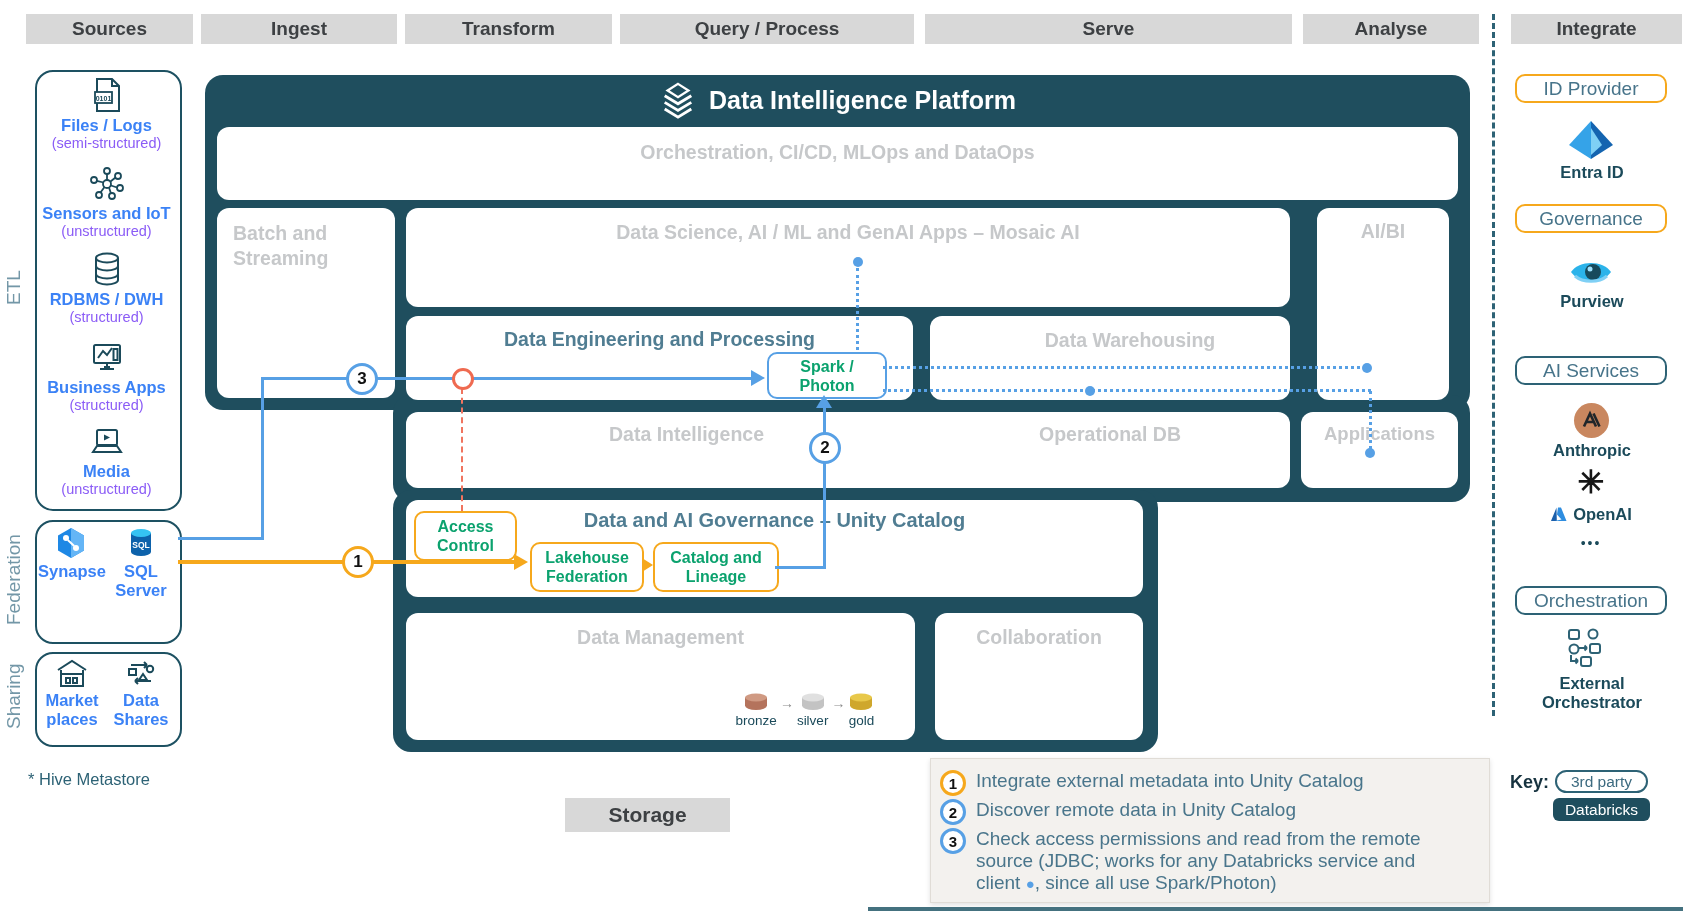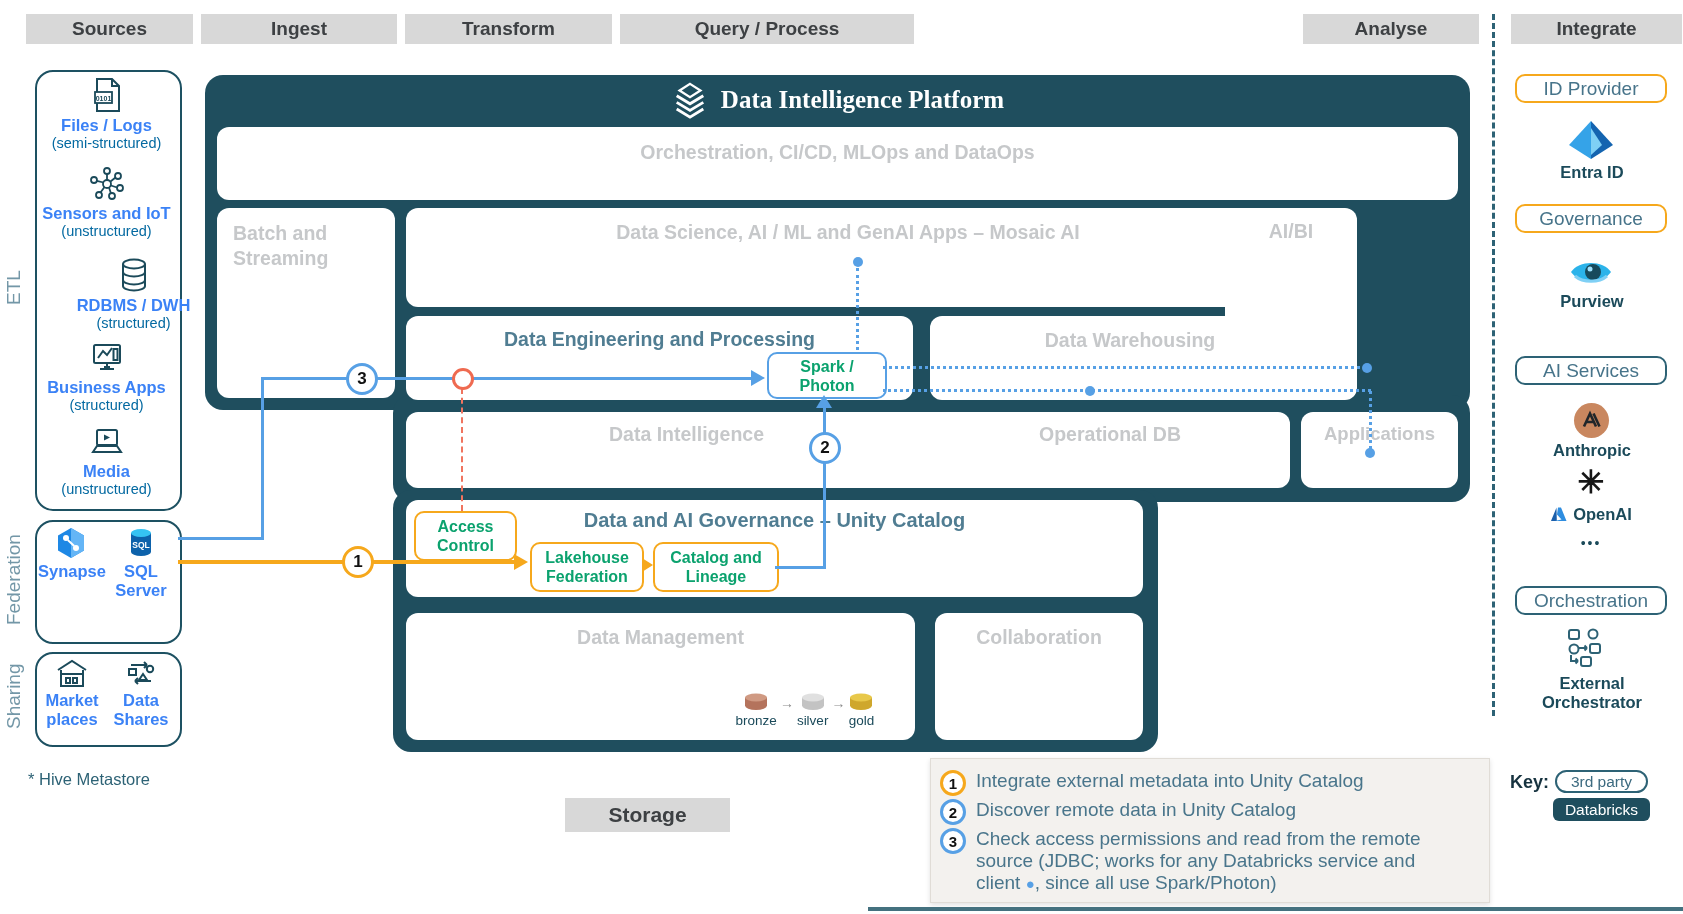--- a/index.html
+++ b/index.html
@@ -4,21 +4,21 @@
 <style>
   html,body{margin:0;padding:0;background:#fff;}
   body{font-family:"Liberation Sans", sans-serif;}
   .canvas{position:relative;width:1683px;height:914px;background:#fff;overflow:hidden;}
   .abs{position:absolute;}
   .chip{position:absolute;top:14px;height:30px;background:#d8d8d8;color:#3d4043;font-size:19px;font-weight:700;display:flex;align-items:center;justify-content:center;}
   .lane{position:absolute;left:0;width:28px;display:flex;align-items:center;justify-content:center;color:#7397a7;font-size:19px;writing-mode:vertical-rl;transform:rotate(180deg);}
   .srcbox{position:absolute;background:#fff;border:2px solid #1d5162;border-radius:18px;}
   .srcitem{position:absolute;left:37px;width:139px;text-align:center;}
   .srclabel{color:#3b82f6;font-size:16.5px;font-weight:700;line-height:19px;margin-top:2px;}
-  .srcsub{color:#0369a1;font-size:14.5px;line-height:17px;}
+  .srcsub{color:#8b5cf6;font-size:14.5px;line-height:17px;}
   .dark{position:absolute;background:#1f4e5e;border-radius:18px;}
   .box{position:absolute;background:#fff;border-radius:12px;}
   .gtitle{color:#c6c8ca;font-size:19.5px;font-weight:600;text-align:center;}
   .slate{color:#507d92;}
   .greenbox{position:absolute;background:#fff;border-radius:10px;display:flex;align-items:center;justify-content:center;text-align:center;color:#0ba26e;font-weight:700;font-size:16px;line-height:19px;}
   .b-blue{border:2.5px solid #57a0e5;}
   .b-orange{border:2.5px solid #f6a81c;}
   .line{position:absolute;}
   .marker{position:absolute;width:26px;height:26px;border-radius:50%;background:#fff;display:flex;align-items:center;justify-content:center;color:#111;font-size:17px;font-weight:700;}
   .m-blue{border:3px solid #57a0e5;}
@@ -39,20 +39,21 @@
 </style>
 </head>
 <body>
 
 <div class="canvas">
 
   <div class="chip" style="left:26px;width:167px;">Sources</div>
   <div class="chip" style="left:201px;width:196px;">Ingest</div>
   <div class="chip" style="left:405px;width:207px;">Transform</div>
   <div class="chip" style="left:620px;width:294px;">Query / Process</div>
+  <div class="chip" style="left:925px;width:367px;">Serve</div>
   <div class="chip" style="left:1303px;width:176px;">Analyse</div>
   <div class="chip" style="left:1511px;width:171px;">Integrate</div>
 
   <div class="abs" style="left:1492px;top:14px;height:702px;border-left:3px dashed #2d6275;"></div>
 
   <div class="lane" style="top:250px;height:76px;">ETL</div>
   <div class="lane" style="top:518px;height:124px;">Federation</div>
   <div class="lane" style="top:648px;height:96px;">Sharing</div>
 
   <div class="srcbox" style="left:35px;top:70px;width:143px;height:437px;"></div>
@@ -78,21 +79,21 @@
         <circle cx="24" cy="32" r="3"></circle>
           <circle cx="11" cy="31" r="3"></circle>
           <circle cx="6" cy="16" r="3"></circle>
         <path d="M19 16 V10 M22.5 17.5 L27.5 13.5 M23 21.5 L29 23.5 M21 23.5 L23 29.5 M16.5 23 L12.5 28.5 M15.5 18.5 L8.8 16.8"></path>
       </g>
     </svg>
     <div class="srclabel">Sensors and IoT</div>
     <div class="srcsub">(unstructured)</div>
   </div>
 
-  <div class="srcitem" style="top:256px;margin-left:27px;">
+  <div class="srcitem" style="top:250px;">
     <svg width="36" height="38" viewBox="0 0 36 38" style="margin:0 auto;">
       <g stroke="#1b4a5a" stroke-width="2" fill="none">
         <ellipse cx="18" cy="8" rx="11" ry="4.5"></ellipse>
         <path d="M7 8 v8 a11 4.5 0 0 0 22 0 v-8"></path>
         <path d="M7 16 v8 a11 4.5 0 0 0 22 0 v-8"></path>
         <path d="M7 24 v6 a11 4.5 0 0 0 22 0 v-6"></path>
       </g>
     </svg>
     <div class="srclabel">RDBMS / DWH</div>
     <div class="srcsub">(structured)</div>
@@ -172,21 +173,21 @@
         </g>
       </svg>
       <div class="srclabel">Data Shares</div>
     </div>
   </div>
 
   <div class="dark" style="left:205px;top:75px;width:1265px;height:335px;"></div>
   <div class="dark" style="left:393px;top:395px;width:1077px;height:107px;"></div>
   <div class="dark" style="left:393px;top:490px;width:765px;height:262px;"></div>
 
-  <div class="abs" style="left:205px;top:80px;width:1265px;height:40px;display:flex;align-items:center;justify-content:center;gap:12px;font-family:Liberation Serif, serif;">
+  <div class="abs" style="left:205px;top:80px;width:1265px;height:40px;display:flex;align-items:center;justify-content:center;gap:12px;">
     <svg width="38" height="38" viewBox="0 0 40 40">
       <g stroke="#fff" fill="none">
         <polygon points="20,3 31,10 20,17 9,10" stroke-width="2.4"></polygon>
         <path d="M6 15.5 L20 24 L34 15.5" stroke-width="3"></path>
         <path d="M6 22.5 L20 31 L34 22.5" stroke-width="3"></path>
         <path d="M6 29.5 L20 38 L34 29.5" stroke-width="3"></path>
       </g>
     </svg>
     <div style="color:#fff;font-size:25px;font-weight:700;">Data Intelligence Platform</div>
   </div>
@@ -196,21 +197,21 @@
   </div>
 
   <div class="box" style="left:406px;top:208px;width:884px;height:99px;">
     <div class="gtitle" style="padding-top:13px;">Data Science, AI / ML and GenAI Apps – Mosaic AI</div>
   </div>
 
   <div class="box" style="left:217px;top:208px;width:178px;height:190px;">
     <div class="gtitle" style="text-align:left;padding:13px 0 0 16px;width:120px;line-height:25px;">Batch and Streaming</div>
   </div>
 
-  <div class="box" style="left:1225px;top:208px;width:132px;height:192px;">
+  <div class="box" style="left:1317px;top:208px;width:132px;height:192px;">
     <div class="gtitle" style="padding-top:12px;">AI/BI</div>
   </div>
 
   <div class="box" style="left:406px;top:316px;width:507px;height:84px;">
     <div class="slate" style="padding-top:12px;text-align:center;font-size:19.5px;font-weight:600;">Data Engineering and Processing</div>
   </div>
 
   <div class="box" style="left:930px;top:316px;width:360px;height:84px;">
     <div class="gtitle" style="padding-top:13px;margin-left:40px;">Data Warehousing</div>
   </div>

